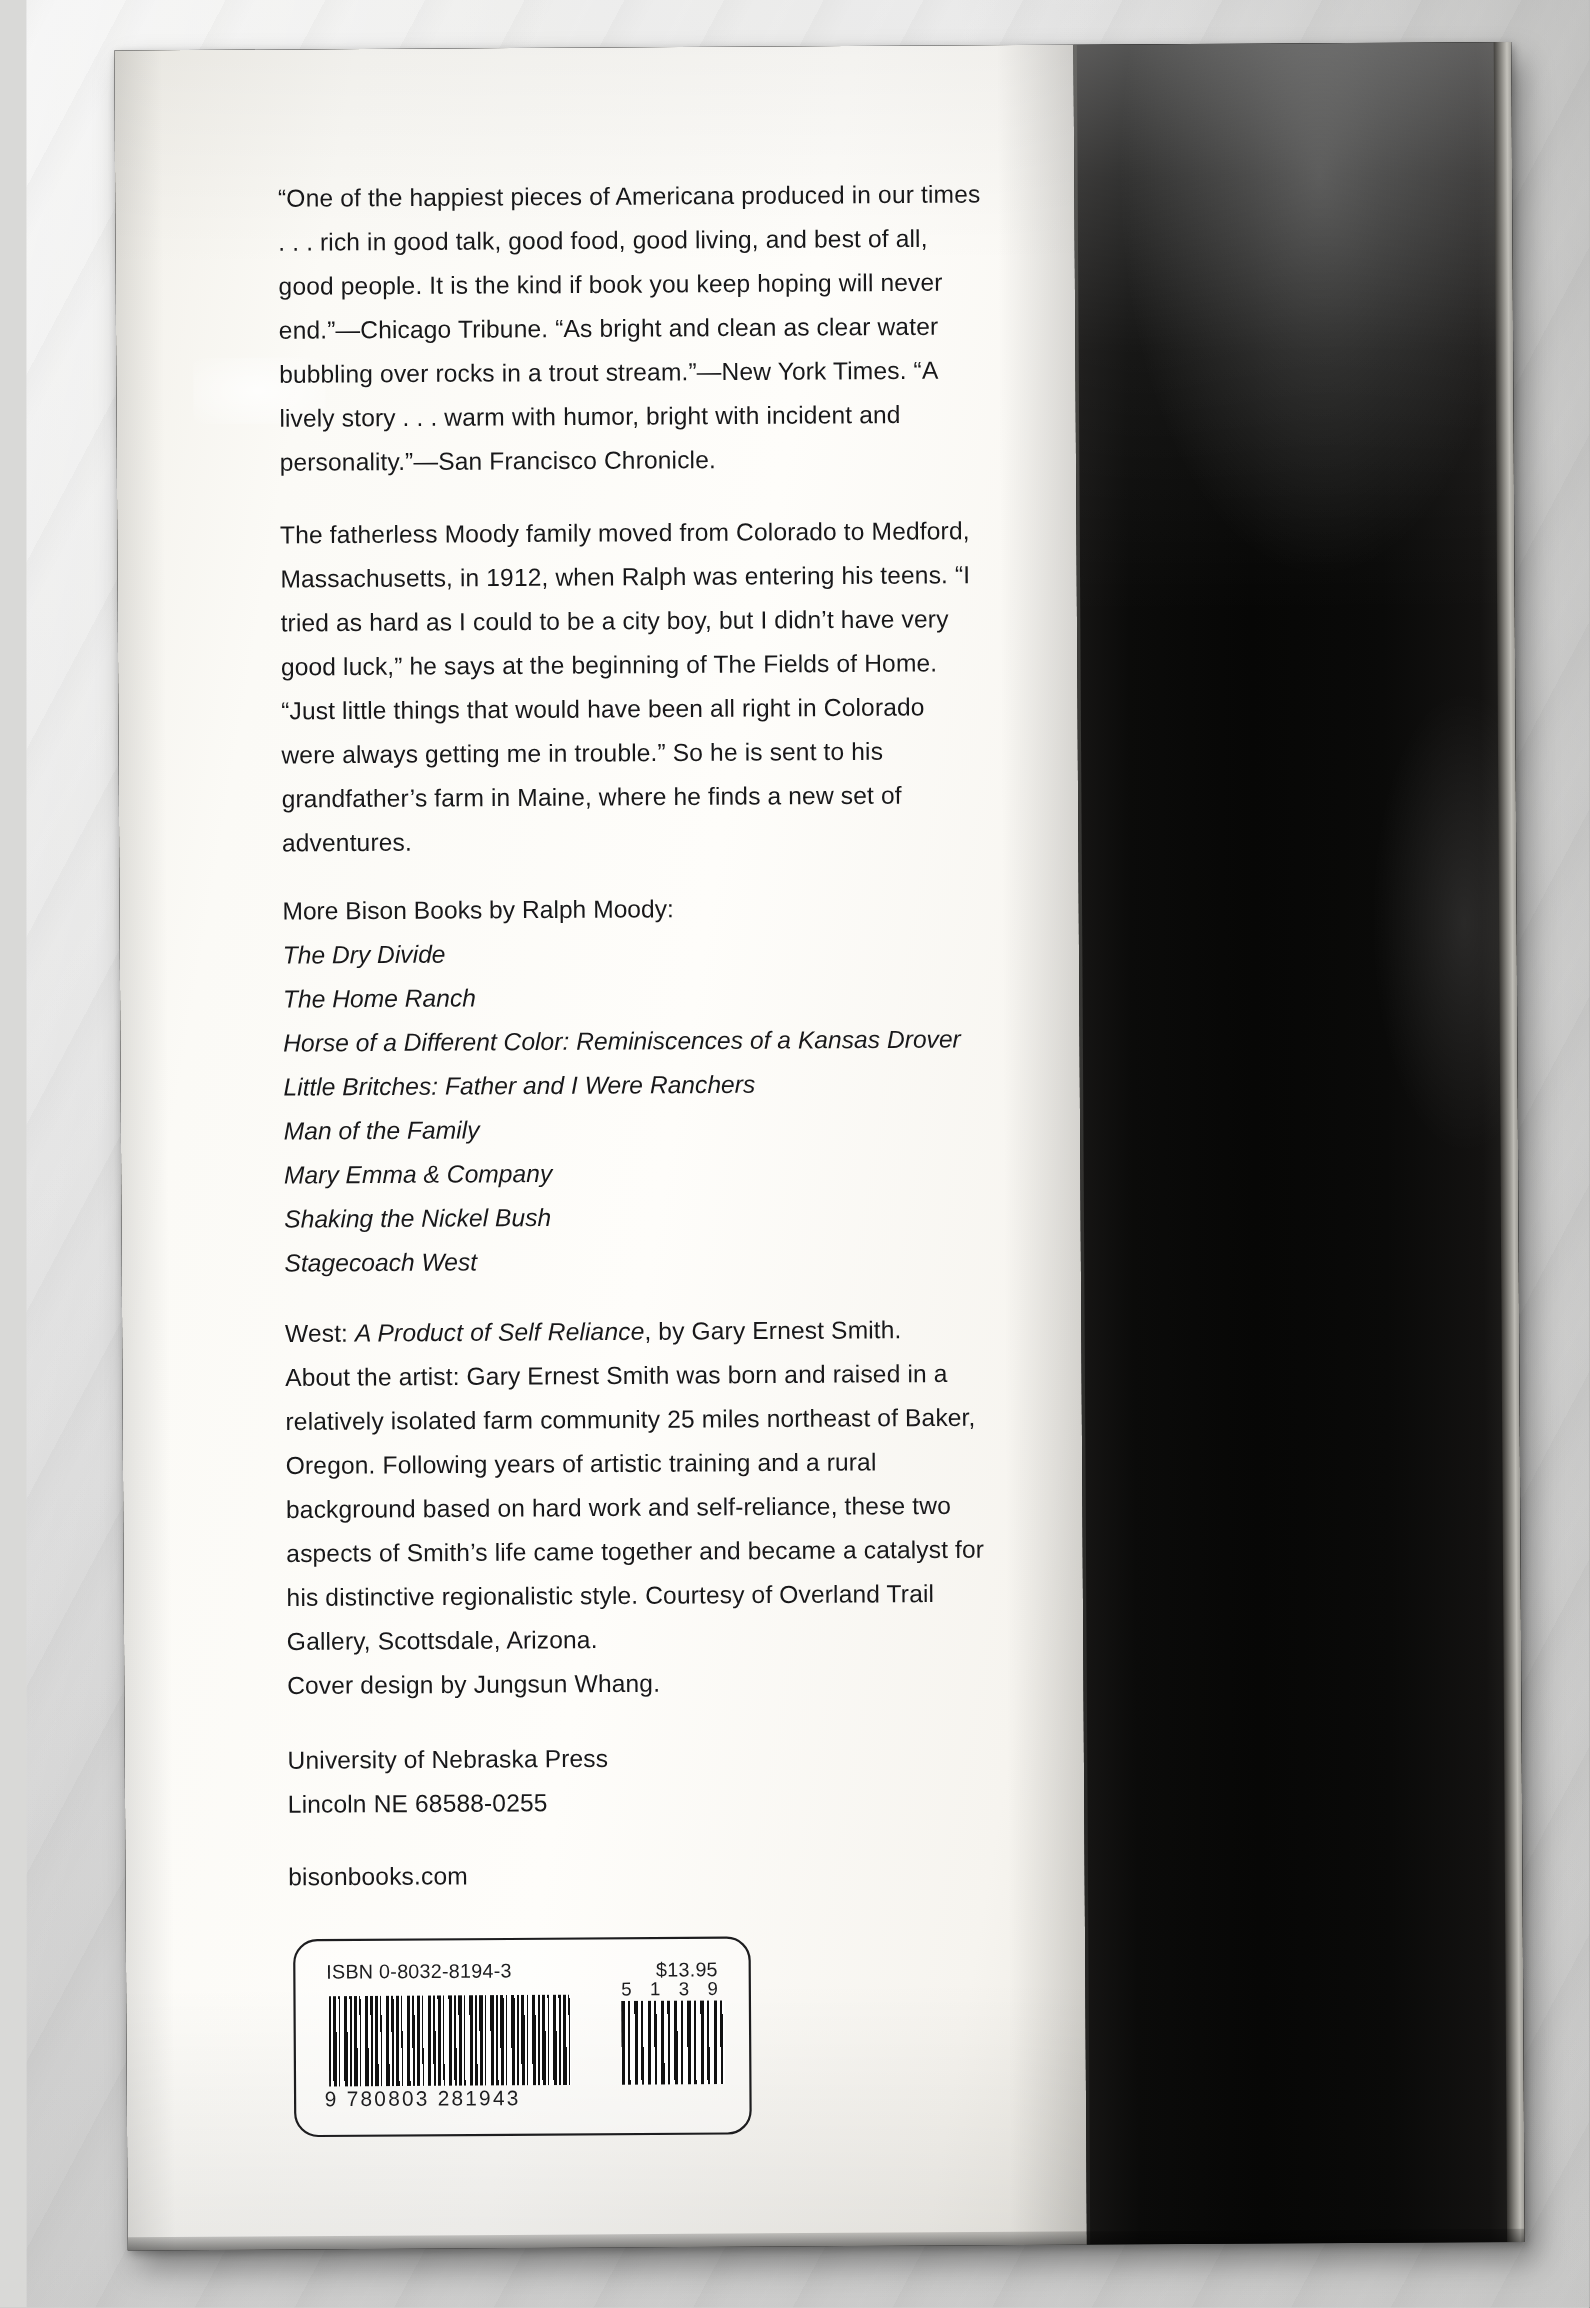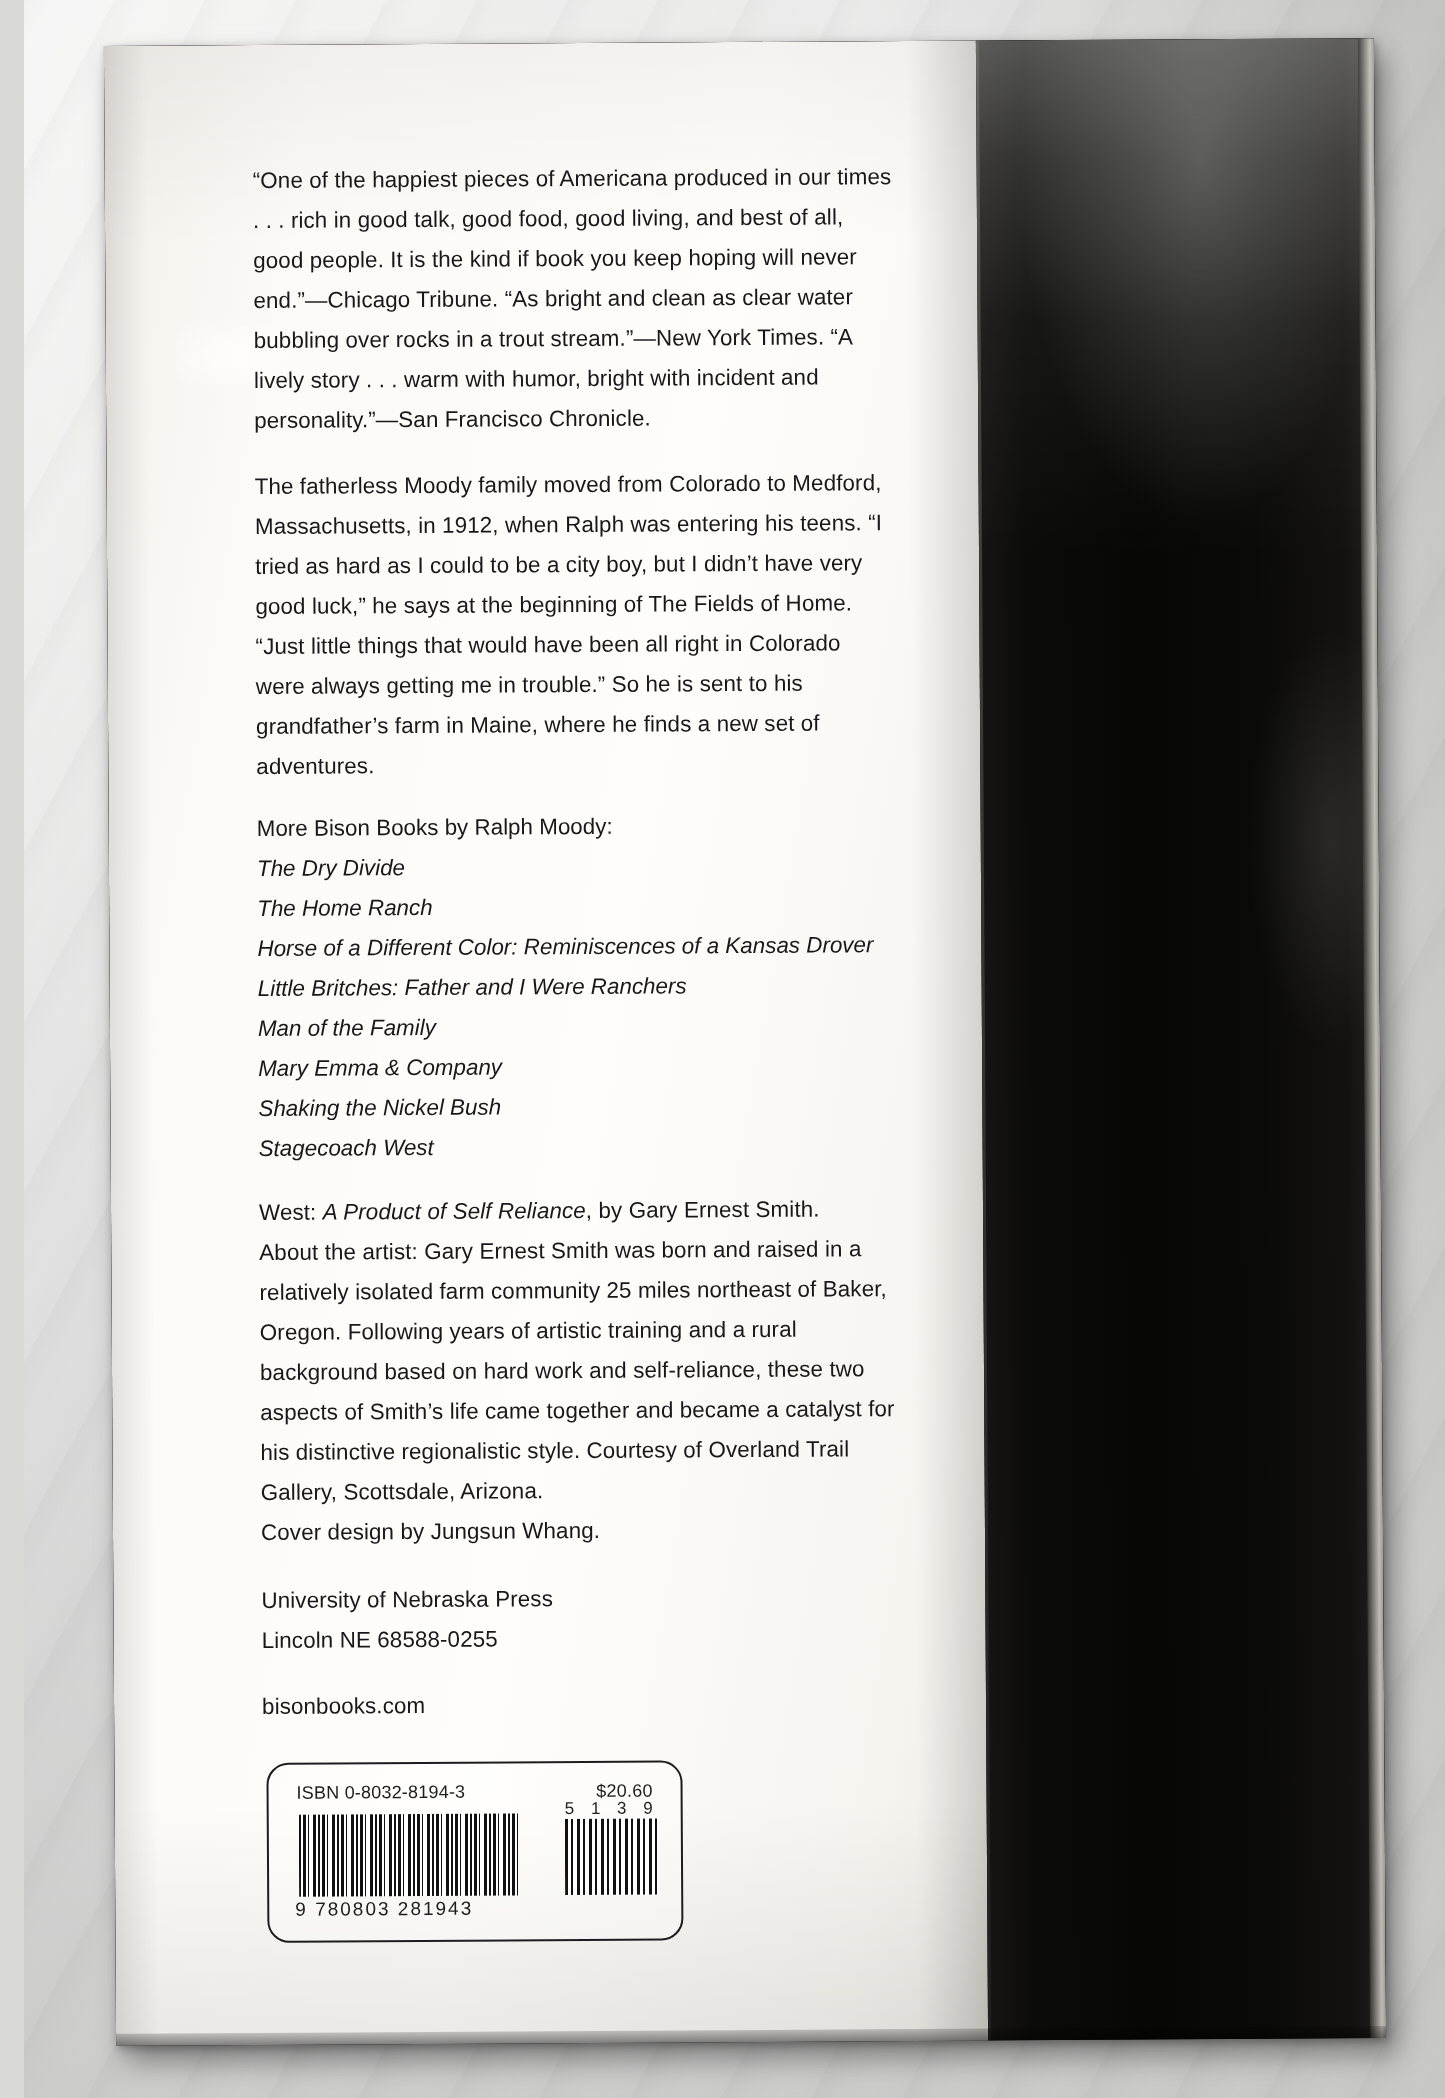--- a/index.html
+++ b/index.html
@@ -243,21 +243,21 @@
         <p class="para">University of Nebraska Press</p>
         <p class="para">Lincoln NE 68588-0255</p>
       </div>
 
       <p class="para url-line">bisonbooks.com</p>
     </div>
 
     <div class="barcode-box">
       <div class="bc-top">
         <span>ISBN 0-8032-8194-3</span>
-        <span>$20.60</span>
+        <span>$13.95</span>
       </div>
       <div class="bc-addon-num">5 1 3 9 5</div>
       <div class="bars-main"></div>
       <div class="bars-addon"></div>
       <div class="bc-num">9 780803 281943</div>
     </div>
 
   </div>
 </div>
 

